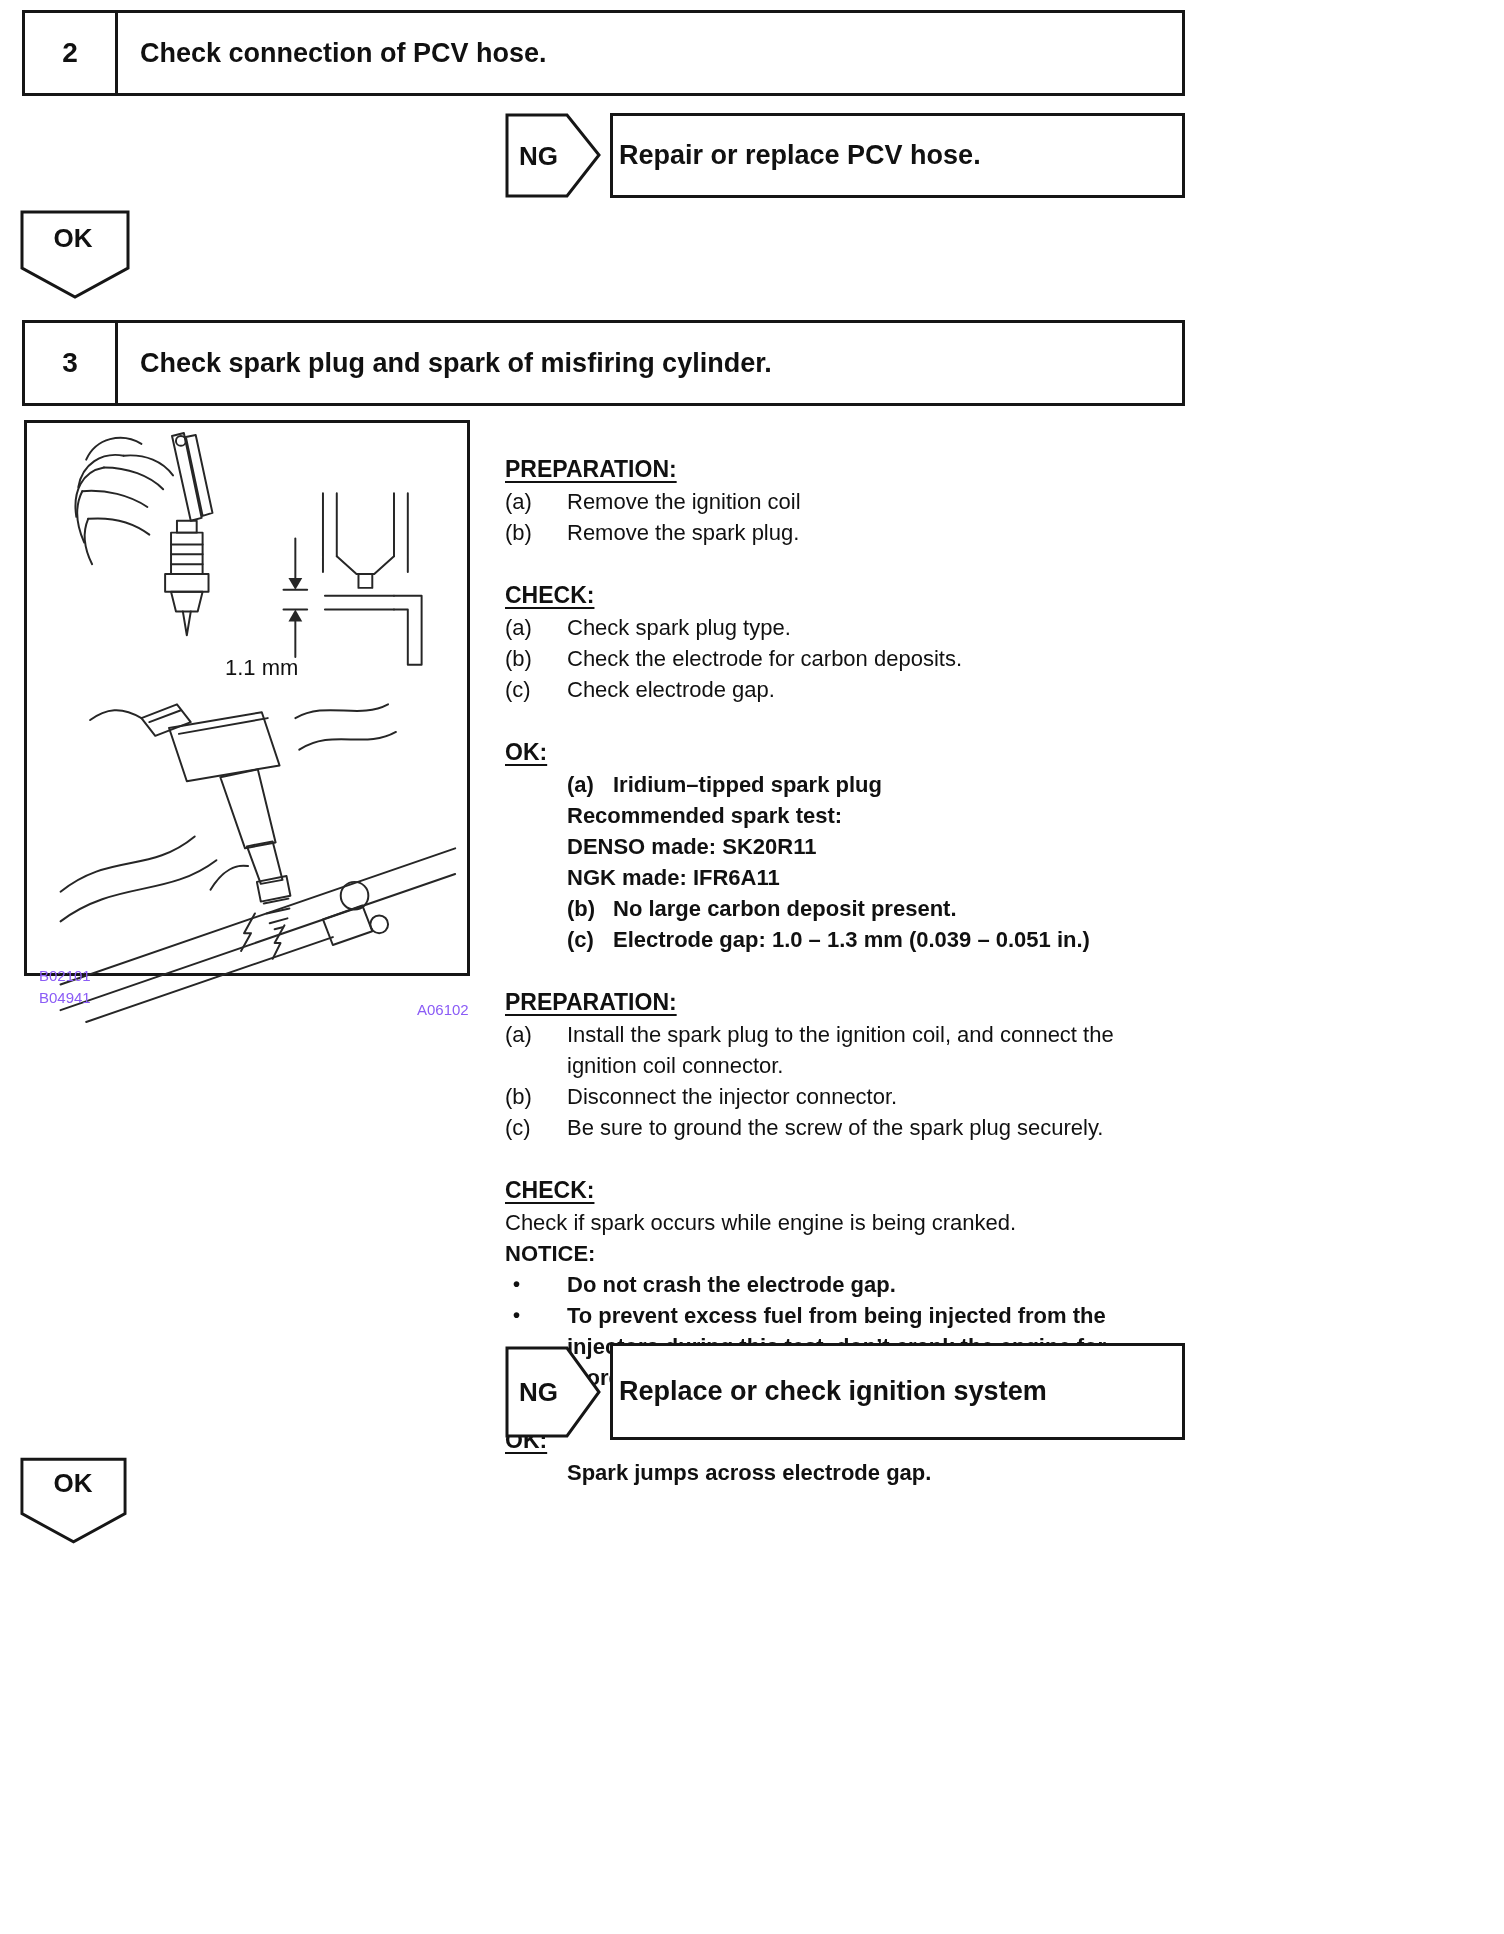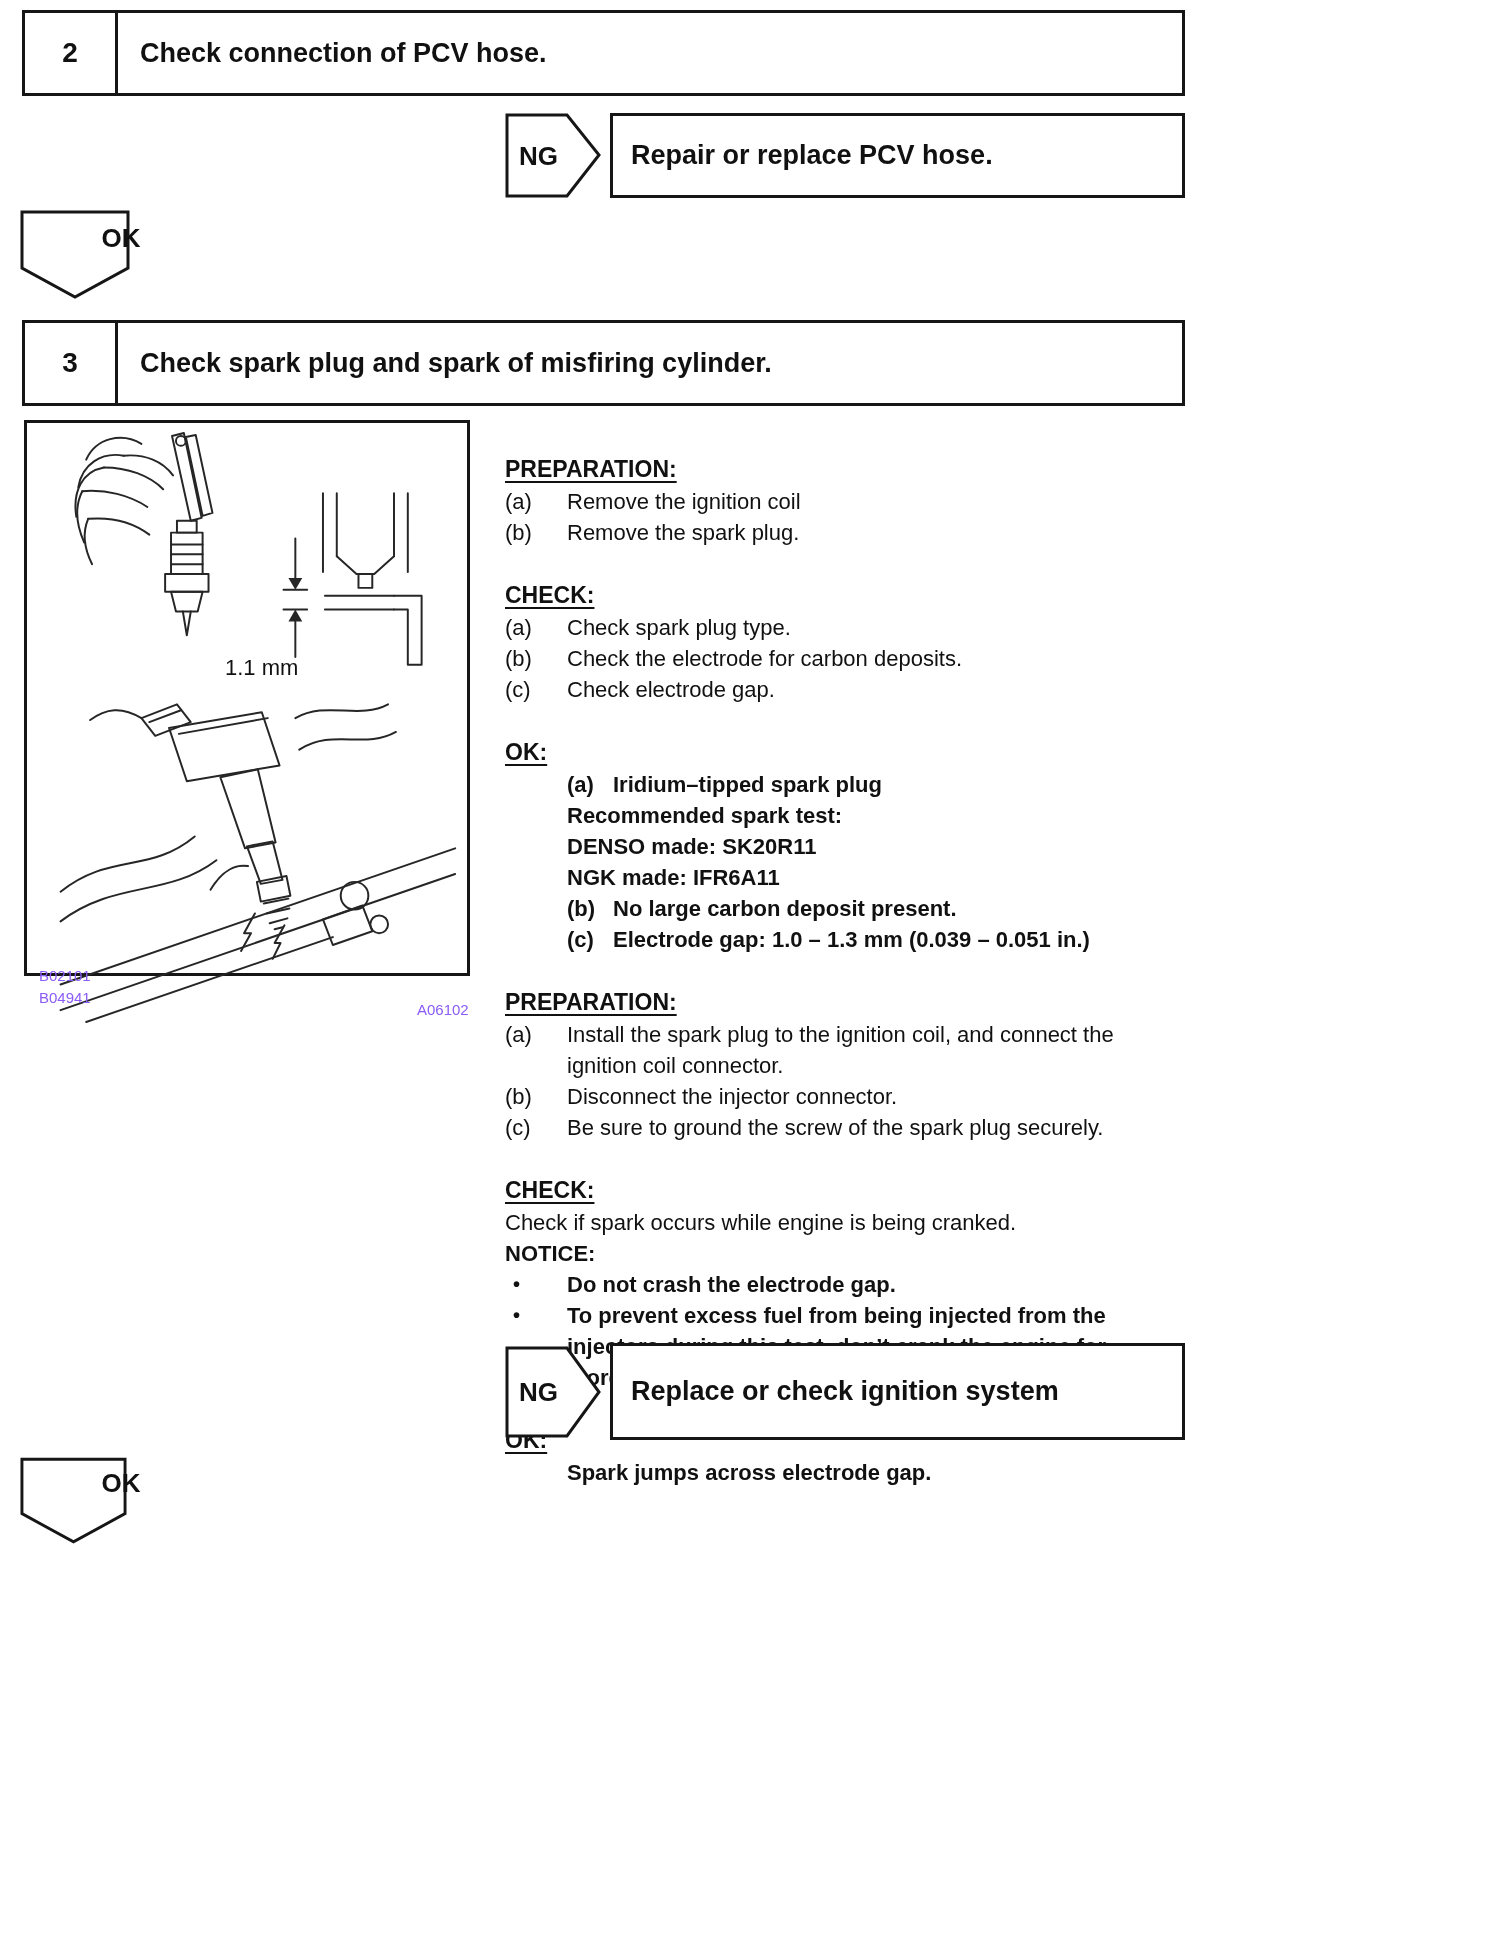--- a/index.html
+++ b/index.html
@@ -11,24 +11,24 @@
               border: 3px solid #161616; background: #fff; display: flex; }
   .step-num { width: 93px; border-right: 3px solid #161616; display: flex;
               align-items: center; justify-content: center; font-weight: bold; font-size: 28px; }
   .step-title { flex: 1; display: flex; align-items: center; padding-left: 22px;
                 font-weight: bold; font-size: 27px; }
 
   .tag { position: absolute; }
   .tag svg { display: block; }
   .tag-label { position: absolute; font-weight: bold; font-size: 26px; color: #111; }
   .ng-pos { left: 14px; top: 50%; transform: translateY(-50%); }
-  .ok-pos { left: 0; width: 106px; text-align: center; top: 13px; margin-left: 48px; }
+  .ok-pos { left: 0; width: 106px; text-align: center; top: 13px; }
 
   .result-box { position: absolute; border: 3px solid #161616; background: #fff;
-                display: flex; align-items: center; padding-left: 18px;
+                display: flex; align-items: center; padding-left: 6px;
                 font-weight: bold; font-size: 27px; }
 
   .figure { position: absolute; left: 24px; top: 420px; width: 446px; height: 556px;
             border: 3px solid #161616; background: #fff; }
   .figure svg { position: absolute; left: 0; top: 0; }
   .gap-label { position: absolute; left: 198px; top: 232px; font-size: 22px; color: #111; }
   .fig-code { position: absolute; font-size: 15px; color: #8b5cf6; }
   .code-a { left: 12px; top: 544px; }
   .code-b { left: 12px; top: 566px; }
   .code-c { left: 390px; top: 578px; text-align: right; }

